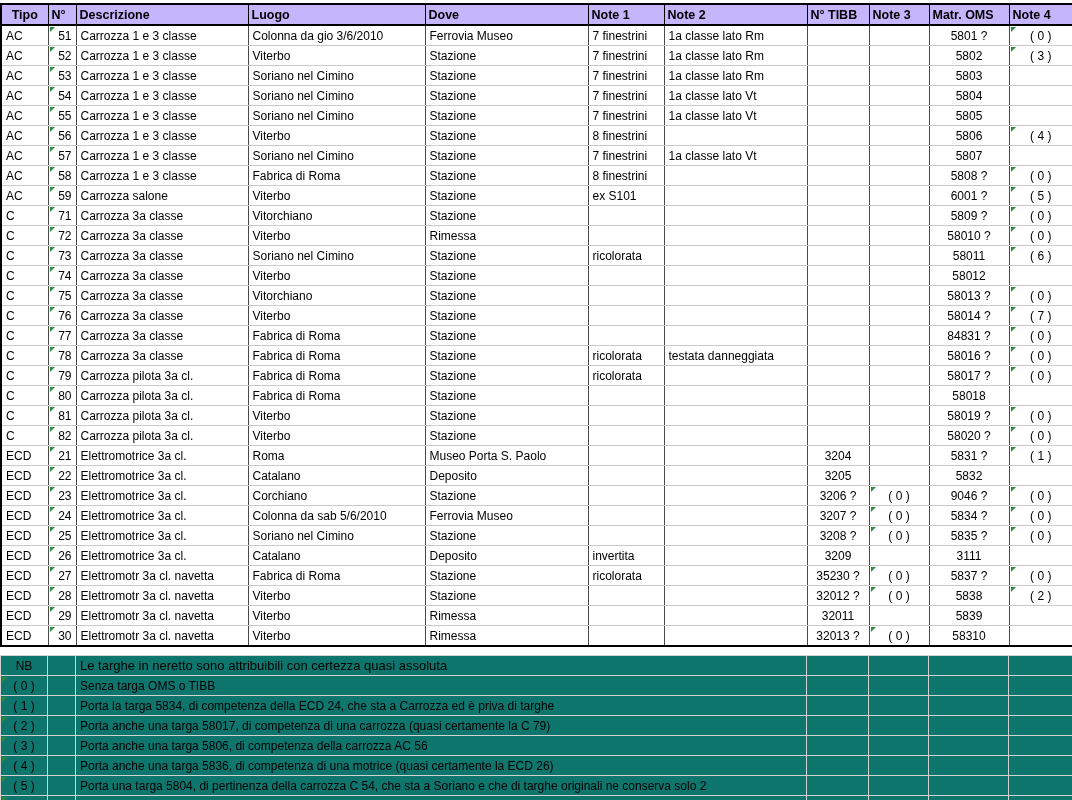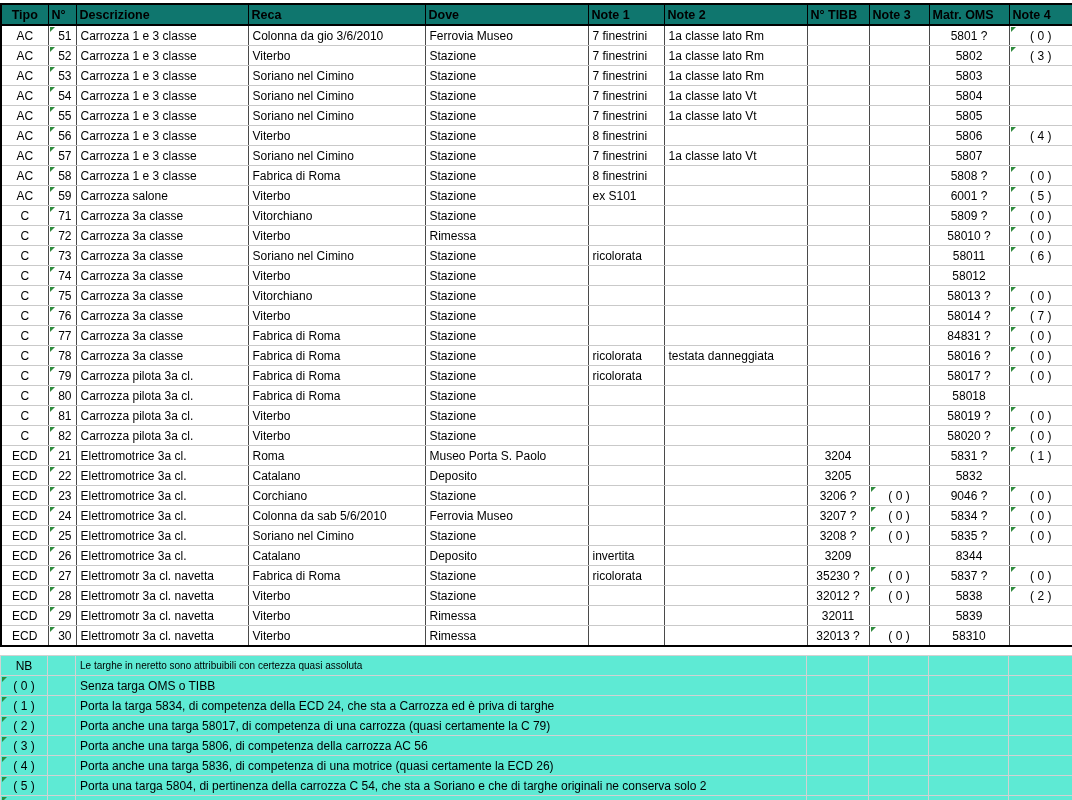--- a/index.html
+++ b/index.html
@@ -10,47 +10,47 @@
     color:#000;
   }
   table{border-collapse:collapse;table-layout:fixed;}
 
   
   .main{width:1072px;border:2px solid #000;margin-top:3px;}
   .main th{
     font-weight:bold;font-size:12.5px;text-align:left;
     height:19px;padding:0 3px;
     border:1px solid #000;border-bottom:2px solid #000;
-    white-space:nowrap;overflow:hidden;background:#0f766e;
+    white-space:nowrap;overflow:hidden;background:#c4b5fd;
   }
   .main th.c-tipo{text-align:center;}
   .main td{
     height:19px;padding:0 4px;
     border-left:1px solid #4a4a4a;border-right:1px solid #4a4a4a;
     border-top:1px solid #c9c9c9;border-bottom:1px solid #c9c9c9;
     white-space:nowrap;overflow:hidden;position:relative;background:#fff;
   }
-  .c-tipo{text-align:center;}
+  .c-tipo{}
   .c-n{text-align:right;margin-top:25px;}
   .c-center{text-align:center;}
   .b{font-weight:normal;}
   .tri{
     position:absolute;top:1px;left:1px;width:0;height:0;
     border-top:5px solid #2e8b3c;border-right:5px solid transparent;
   }
 
   
   .notes{width:1072px;margin-top:8px;}
   .notes td{
     height:19px;padding:0 4px;
     border:1px solid #d2d2d2;
-    white-space:nowrap;overflow:hidden;position:relative;background:#5eead4;
+    white-space:nowrap;overflow:hidden;position:relative;background:#0f766e;
   }
   .notes td.key{text-align:center;}
-  .notes td.nb-text{font-size:10px;}
+  .notes td.nb-text{font-size:13px;}
 </style>
 </head>
 <body>
 
 <table class="main">
   <colgroup>
     <col style="width:47px">
       <col style="width:28px">
       <col style="width:172px">
     <col style="width:177px">
@@ -60,21 +60,21 @@
       <col style="width:62px">
       <col style="width:60px">
     <col style="width:80px">
       <col style="width:64px">
   </colgroup>
   <thead>
     <tr>
       <th class="c-tipo">Tipo</th>
       <th>N°</th>
       <th>Descrizione</th>
-      <th>Reca</th>
+      <th>Luogo</th>
       <th>Dove</th>
       <th>Note 1</th>
       <th>Note 2</th>
       <th>N° TIBB</th>
       <th>Note 3</th>
       <th>Matr. OMS</th>
       <th>Note 4</th>
     </tr>
   </thead>
   <tbody id="rows">
@@ -419,21 +419,21 @@
       <tr>
         <td class="c-tipo">ECD</td>
         <td class="c-n"><span class="tri"></span>26</td>
         <td>Elettromotrice 3a cl.</td>
         <td>Catalano</td>
         <td>Deposito</td>
         <td>invertita</td>
         <td></td>
         <td class="c-center b">3209</td>
         <td class="c-center"></td>
-        <td class="c-center b">8344</td>
+        <td class="c-center b">3111</td>
         <td class="c-center"></td>
       </tr>
       <tr>
         <td class="c-tipo">ECD</td>
         <td class="c-n"><span class="tri"></span>27</td>
         <td>Elettromotr 3a cl. navetta</td>
         <td>Fabrica di Roma</td>
         <td>Stazione</td>
         <td>ricolorata</td>
         <td></td>

